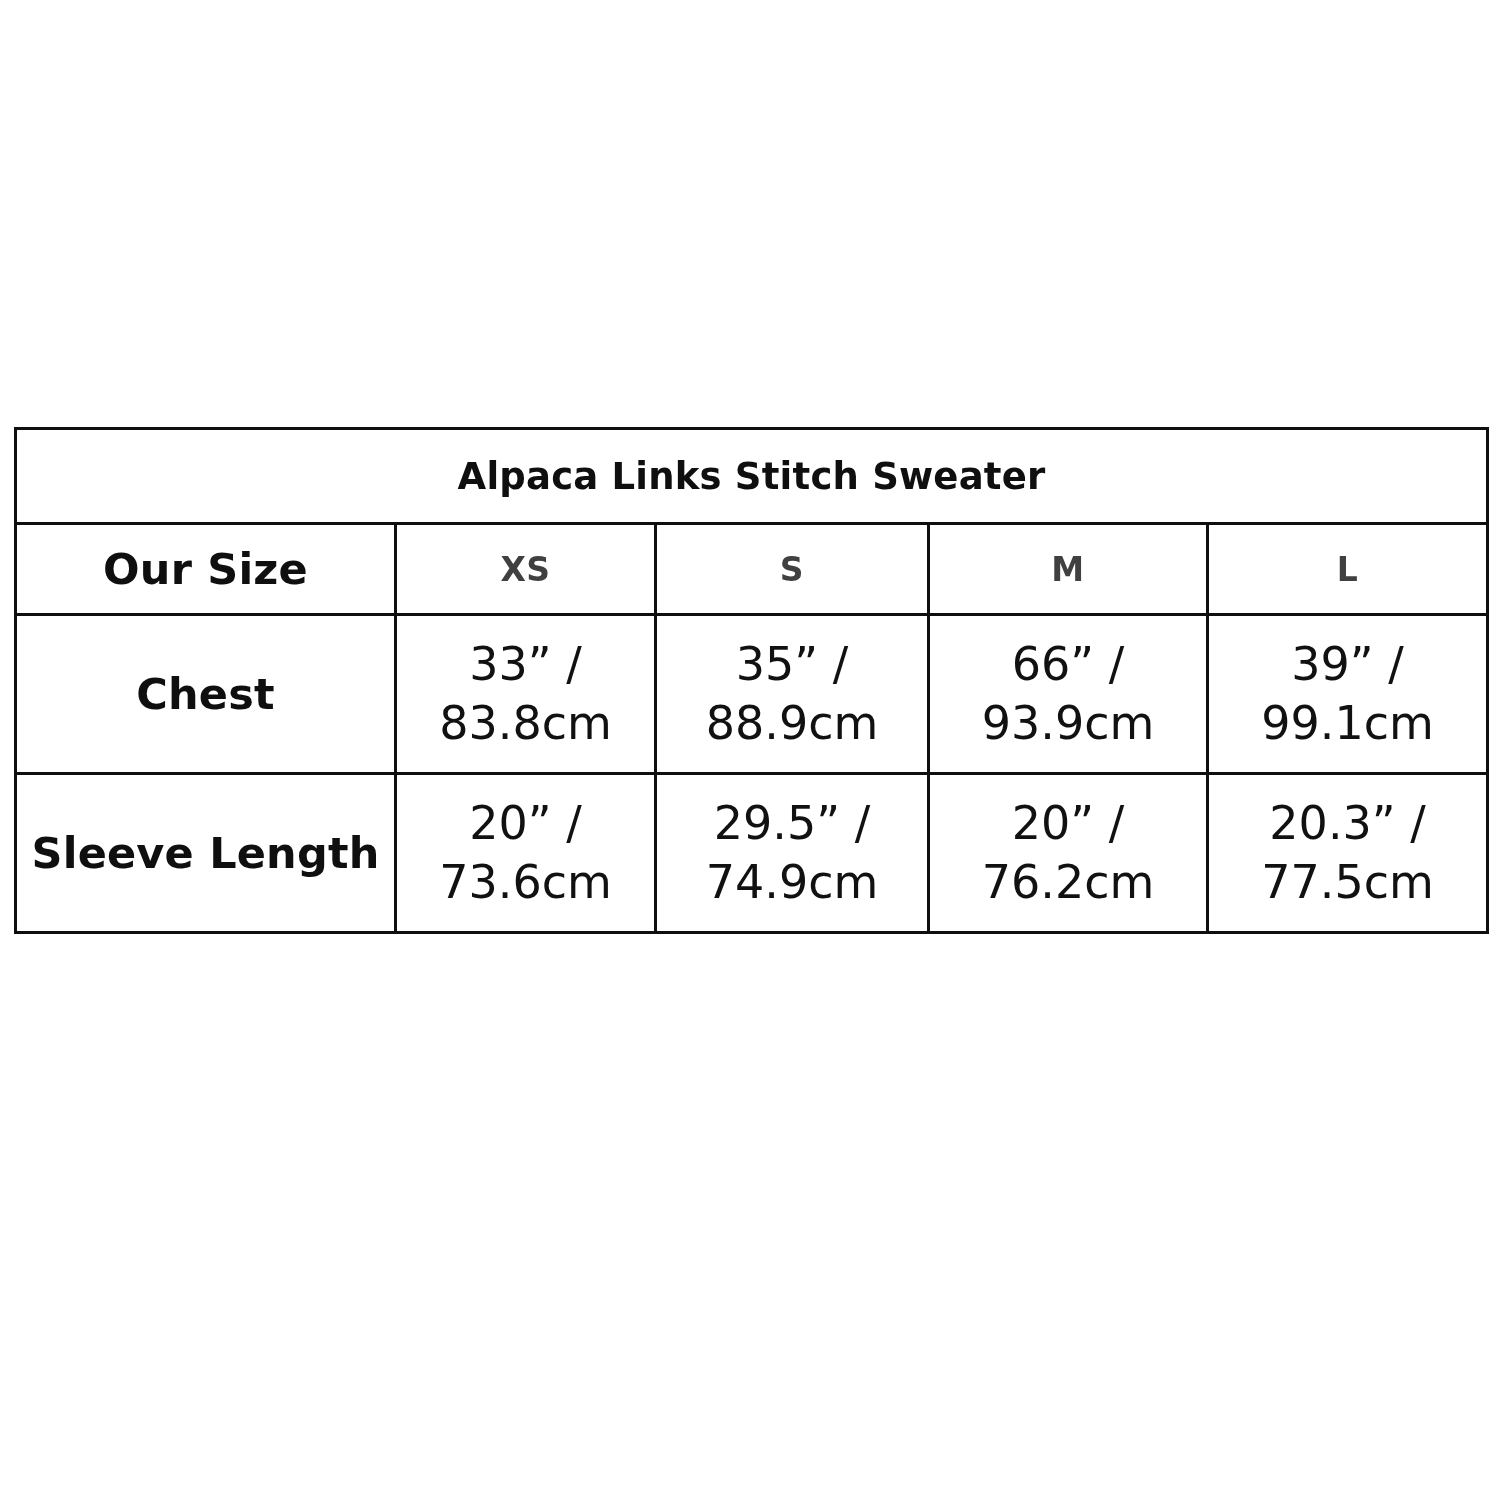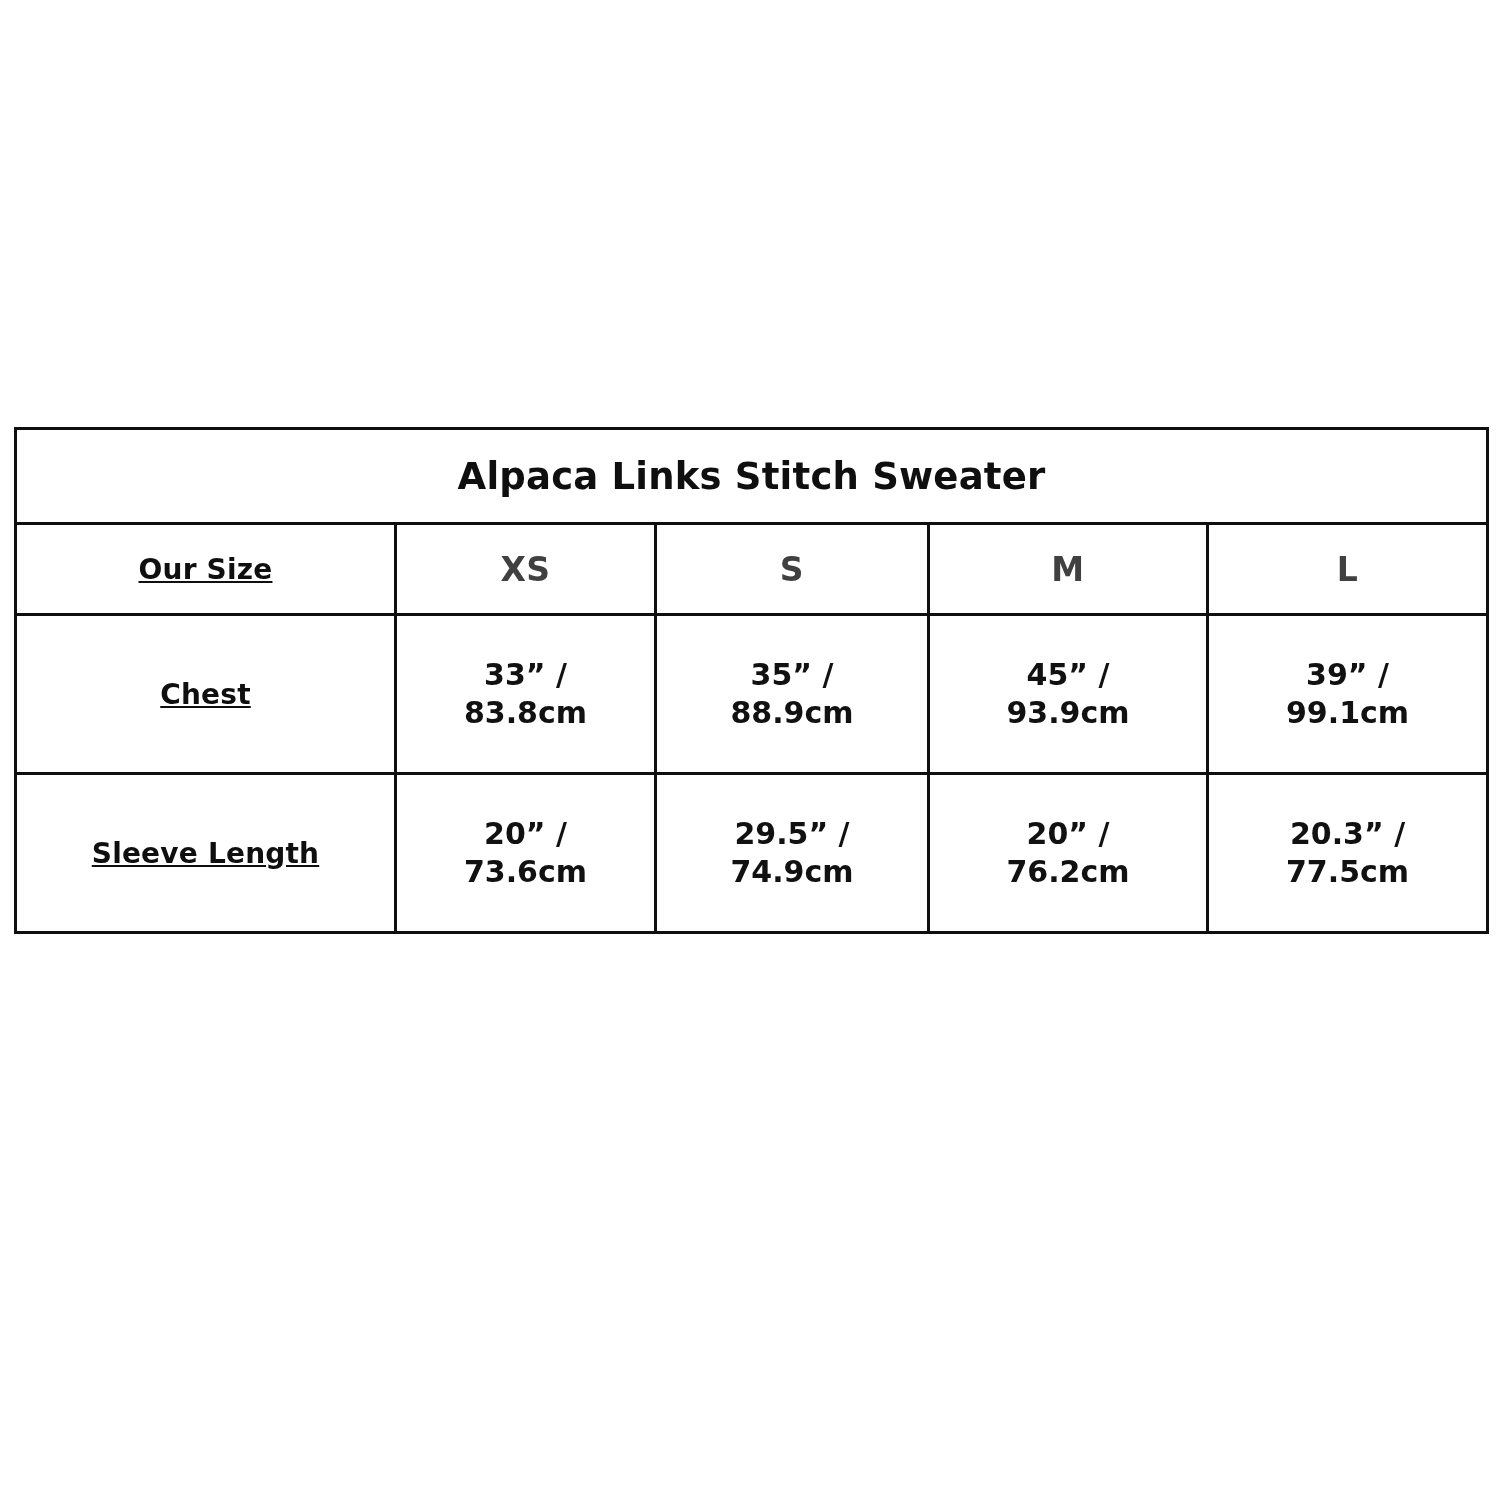--- a/index.html
+++ b/index.html
@@ -45,38 +45,37 @@
     height: 92px;
     font-size: 37px;
     font-weight: bold;
     letter-spacing: 0.2px;
     color: #0f0f0f;
   }
   .hdr-row td {
     height: 88px;
   }
   .row-label {
-    font-size: 28px;
+    font-size: 43px;
     font-weight: bold;
     color: #0f0f0f;
     letter-spacing: 0.2px;
-    text-decoration: underline;
   }
   .size-hdr {
     font-size: 33px;
     font-weight: bold;
     color: #404040;
     letter-spacing: 0.5px;
   }
   .data-row td {
     height: 156px;
   }
   .meas {
-    font-size: 30px;
-    font-weight: bold;
+    font-size: 46px;
+    font-weight: normal;
     line-height: 1.28;
     color: #111111;
     margin-top: 14px;
   }
   .meas .l2 { display: block; }
   
   col.c0 { width: 380px; }
   col.c1 { width: 260px; }
   col.c2 { width: 273px; }
   col.c3 { width: 279px; }
@@ -111,21 +110,21 @@
           <td class="row-label">Chest</td>
           <td class="meas">
             <span>33” /</span>
             <span class="l2">83.8cm</span>
           </td>
           <td class="meas">
             <span>35” /</span>
             <span class="l2">88.9cm</span>
           </td>
           <td class="meas">
-            <span>45” /</span>
+            <span>66” /</span>
             <span class="l2">93.9cm</span>
           </td>
           <td class="meas">
             <span>39” /</span>
             <span class="l2">99.1cm</span>
           </td>
         </tr>
 
 
         <tr class="data-row">

